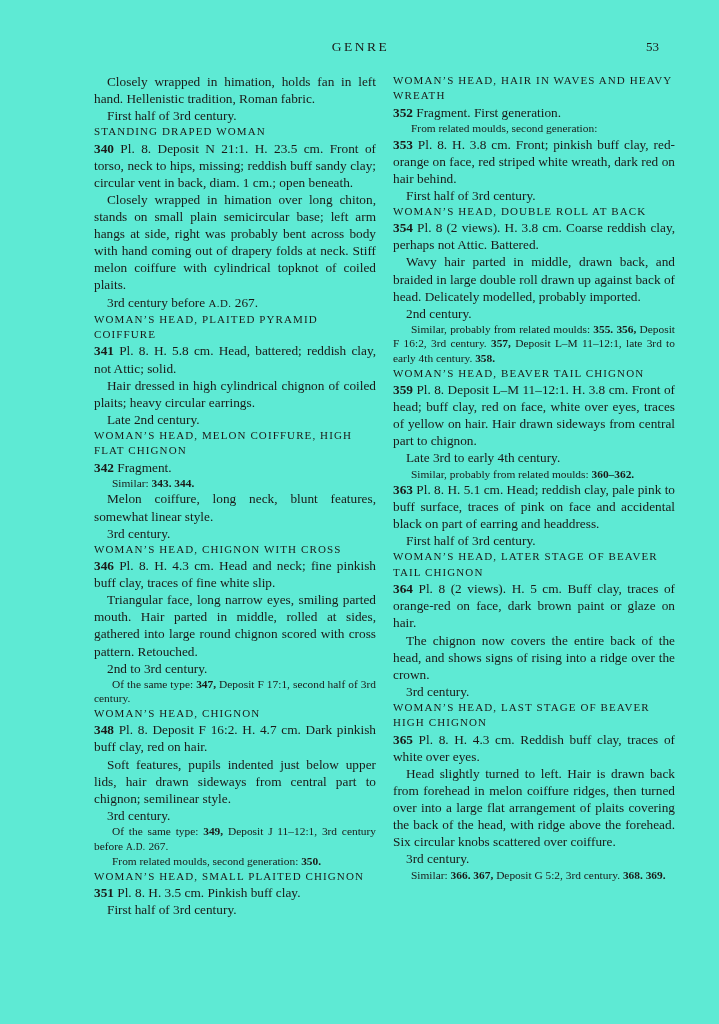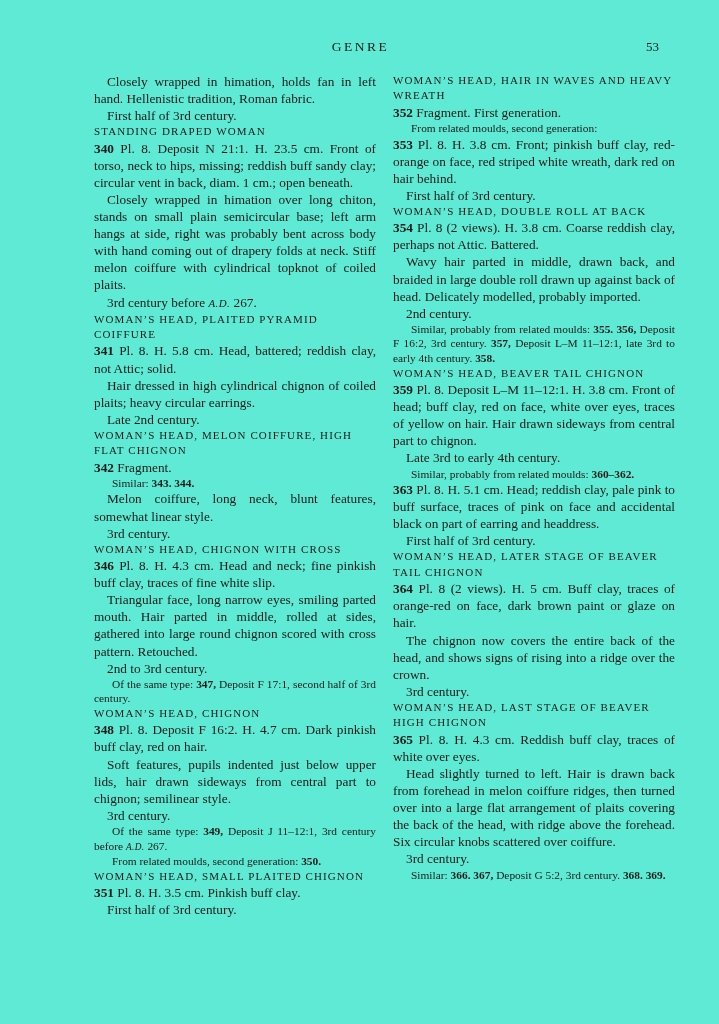--- a/index.html
+++ b/index.html
@@ -30,21 +30,21 @@
     font-size:11px;line-height:15.4px;letter-spacing:1.1px;
     margin:12px 0 4px 0;text-align:left;
   }
   .heading + .entry{margin-top:0;}
   .small{
     font-size:11.4px;line-height:14.6px;text-align:justify;
     text-indent:18px;margin:2px 0 3px 0;
   }
   .col > :first-child{margin-top:0;}
   .b{font-weight:700;}
-  .sc{font-size:0.82em;letter-spacing:0.04em;font-style:italic;}
+  .sc{font-size:0.82em;letter-spacing:0.04em;}
 </style>
 </head>
 <body>
 
 <div class="page">
   <div class="header">
     <span class="running-title">GENRE</span>
     <span class="page-number">53</span>
   </div>
   <div class="body">

